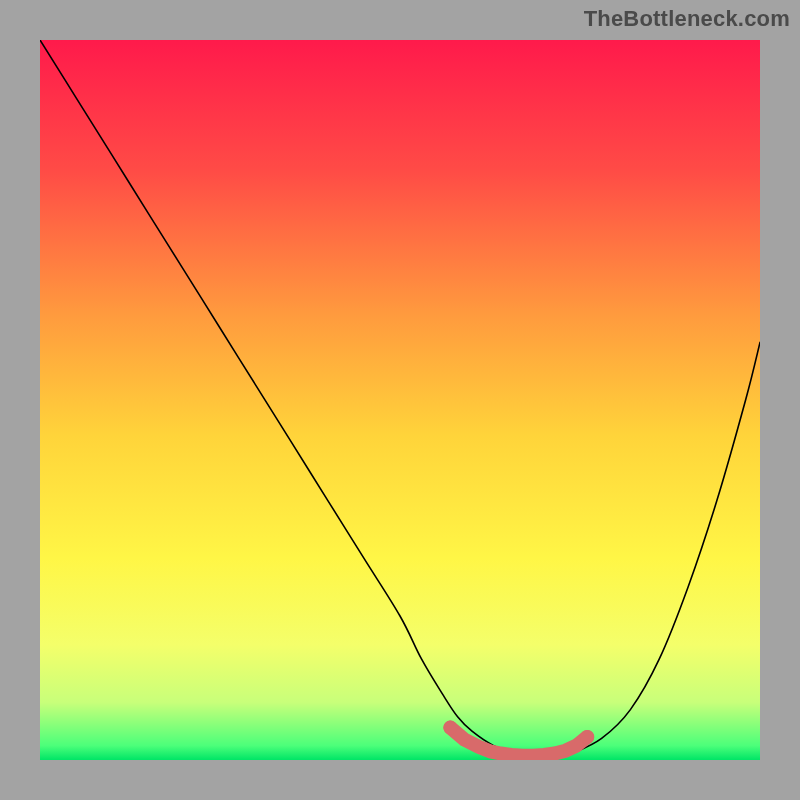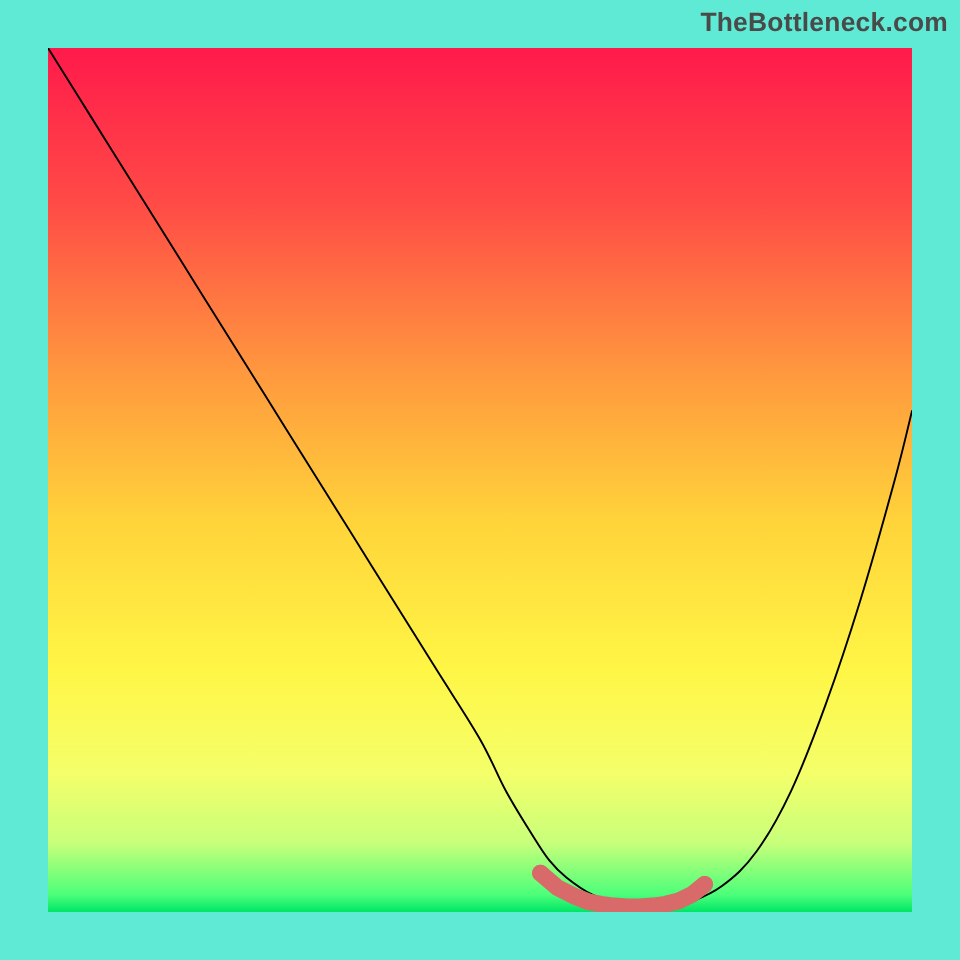--- a/index.html
+++ b/index.html
@@ -8,21 +8,21 @@
     width: 800px;
     height: 800px;
     overflow: hidden;
     background: #000;
     font-family: Arial, Helvetica, sans-serif;
   }
   .frame {
     position: relative;
     width: 800px;
     height: 800px;
-    background: #5eead4;
+    background: #a3a3a3;
   }
   .watermark {
     position: absolute;
     top: 6px;
     right: 10px;
     color: #4a4a4a;
     font-size: 22px;
     font-weight: 600;
     letter-spacing: 0.2px;
   }

